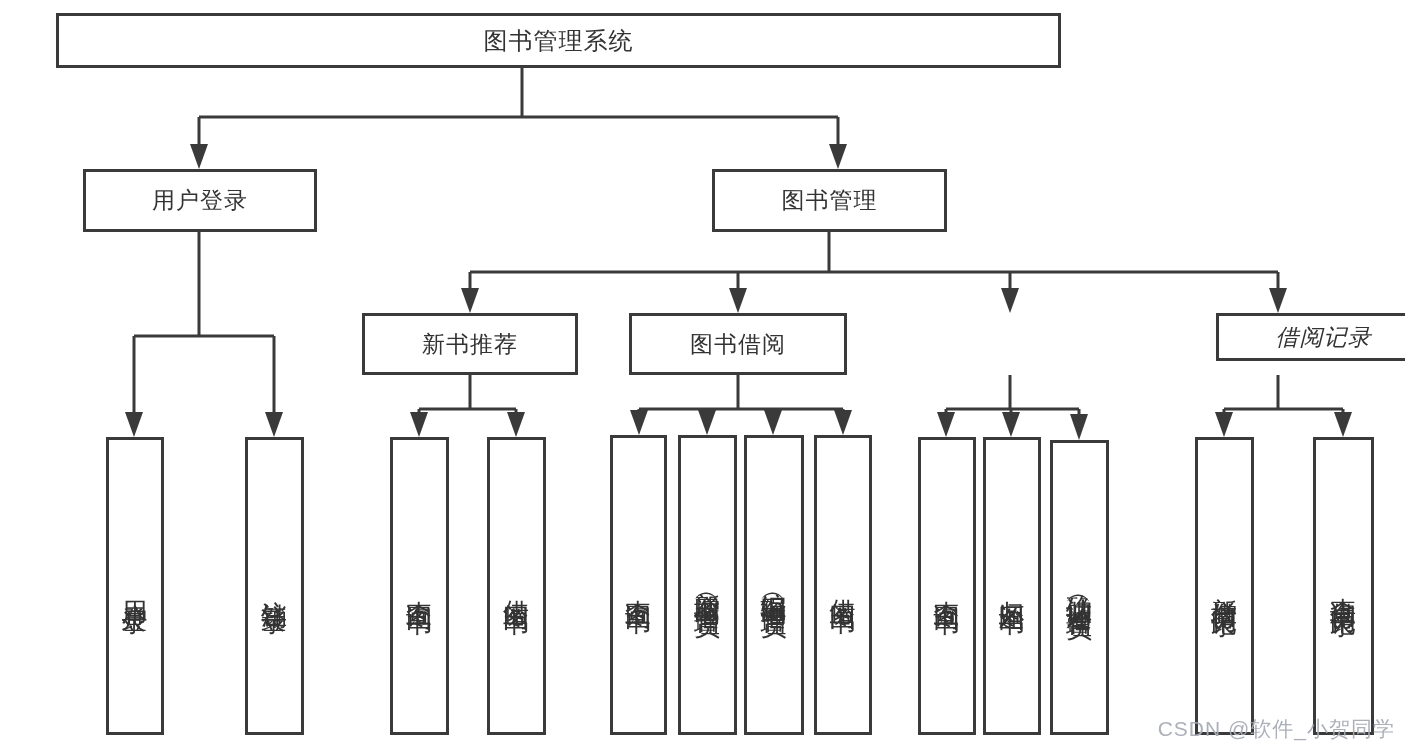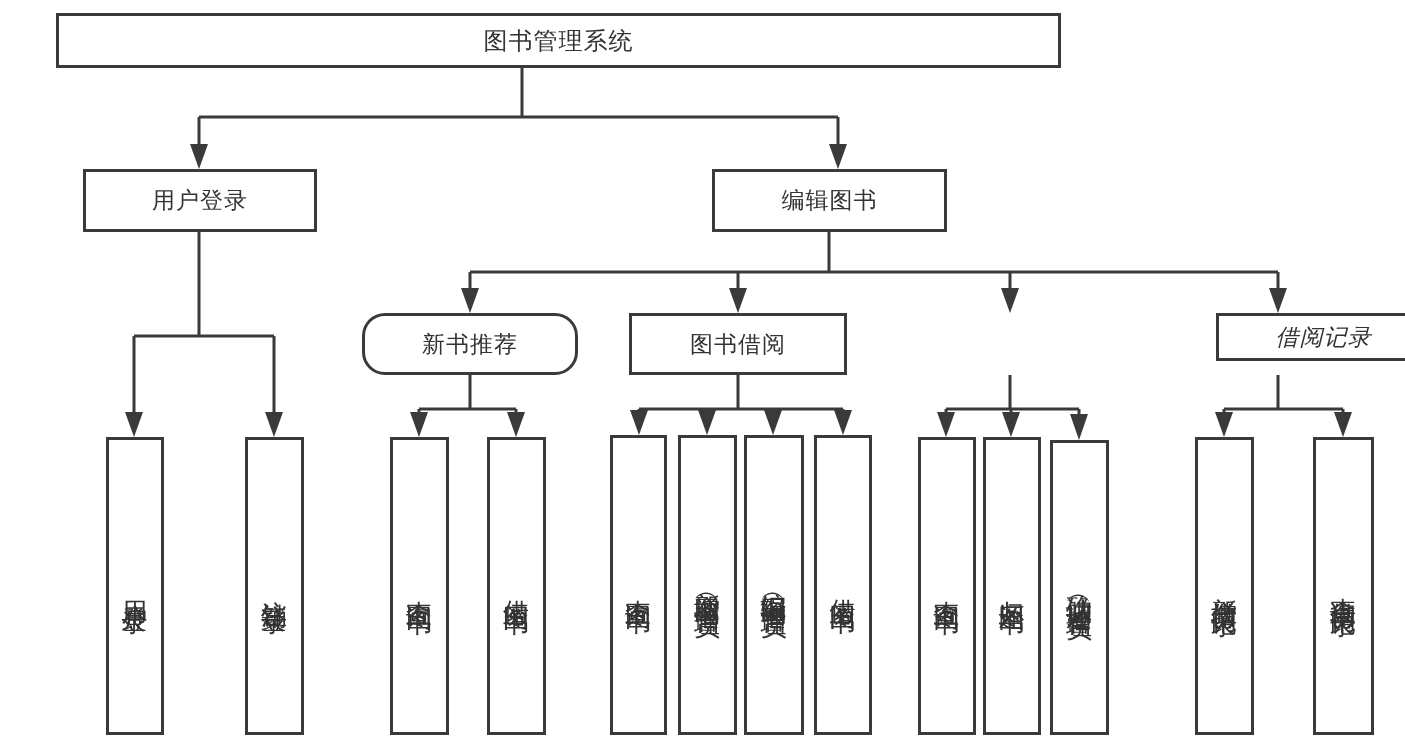--- a/index.html
+++ b/index.html
@@ -99,24 +99,24 @@
   </svg>
 
   <div class="node root" style="left:20px; top:13px; width:1005px; height:55px;margin-left:36px;">
     <span class="hlabel">图书管理系统</span>
   </div>
 
   <div class="node" style="left:83px; top:169px; width:234px; height:63px;">
     <span class="hlabel">用户登录</span>
   </div>
   <div class="node" style="left:712px; top:169px; width:235px; height:63px;">
-    <span class="hlabel">编辑图书</span>
+    <span class="hlabel">图书管理</span>
   </div>
 
-  <div class="node" style="left:362px; top:313px; width:216px; height:62px;border-radius:23px;">
+  <div class="node" style="left:362px; top:313px; width:216px; height:62px;">
     <span class="hlabel">新书推荐</span>
   </div>
   <div class="node" style="left:629px; top:313px; width:218px; height:62px;">
     <span class="hlabel">图书借阅</span>
   </div>
   <div class="node" style="left:1216px; top:313px; width:215px; height:48px;font-style:italic;">
     <span class="hlabel">借阅记录</span>
   </div>
 
   <div class="node" style="left:106px; top:437px; width:58px; height:298px;">
@@ -156,14 +156,15 @@
     <span class="vlabel">确认归还（管理员）</span>
   </div>
 
   <div class="node" style="left:1195px; top:437px; width:59px; height:298px;">
     <span class="vlabel">新增借阅记录</span>
   </div>
   <div class="node" style="left:1313px; top:437px; width:61px; height:298px;">
     <span class="vlabel">查询借阅记录</span>
   </div>
 
+  <div class="watermark">CSDN @软件_小贺同学</div>
 
 </div>
 
 </body></html>

